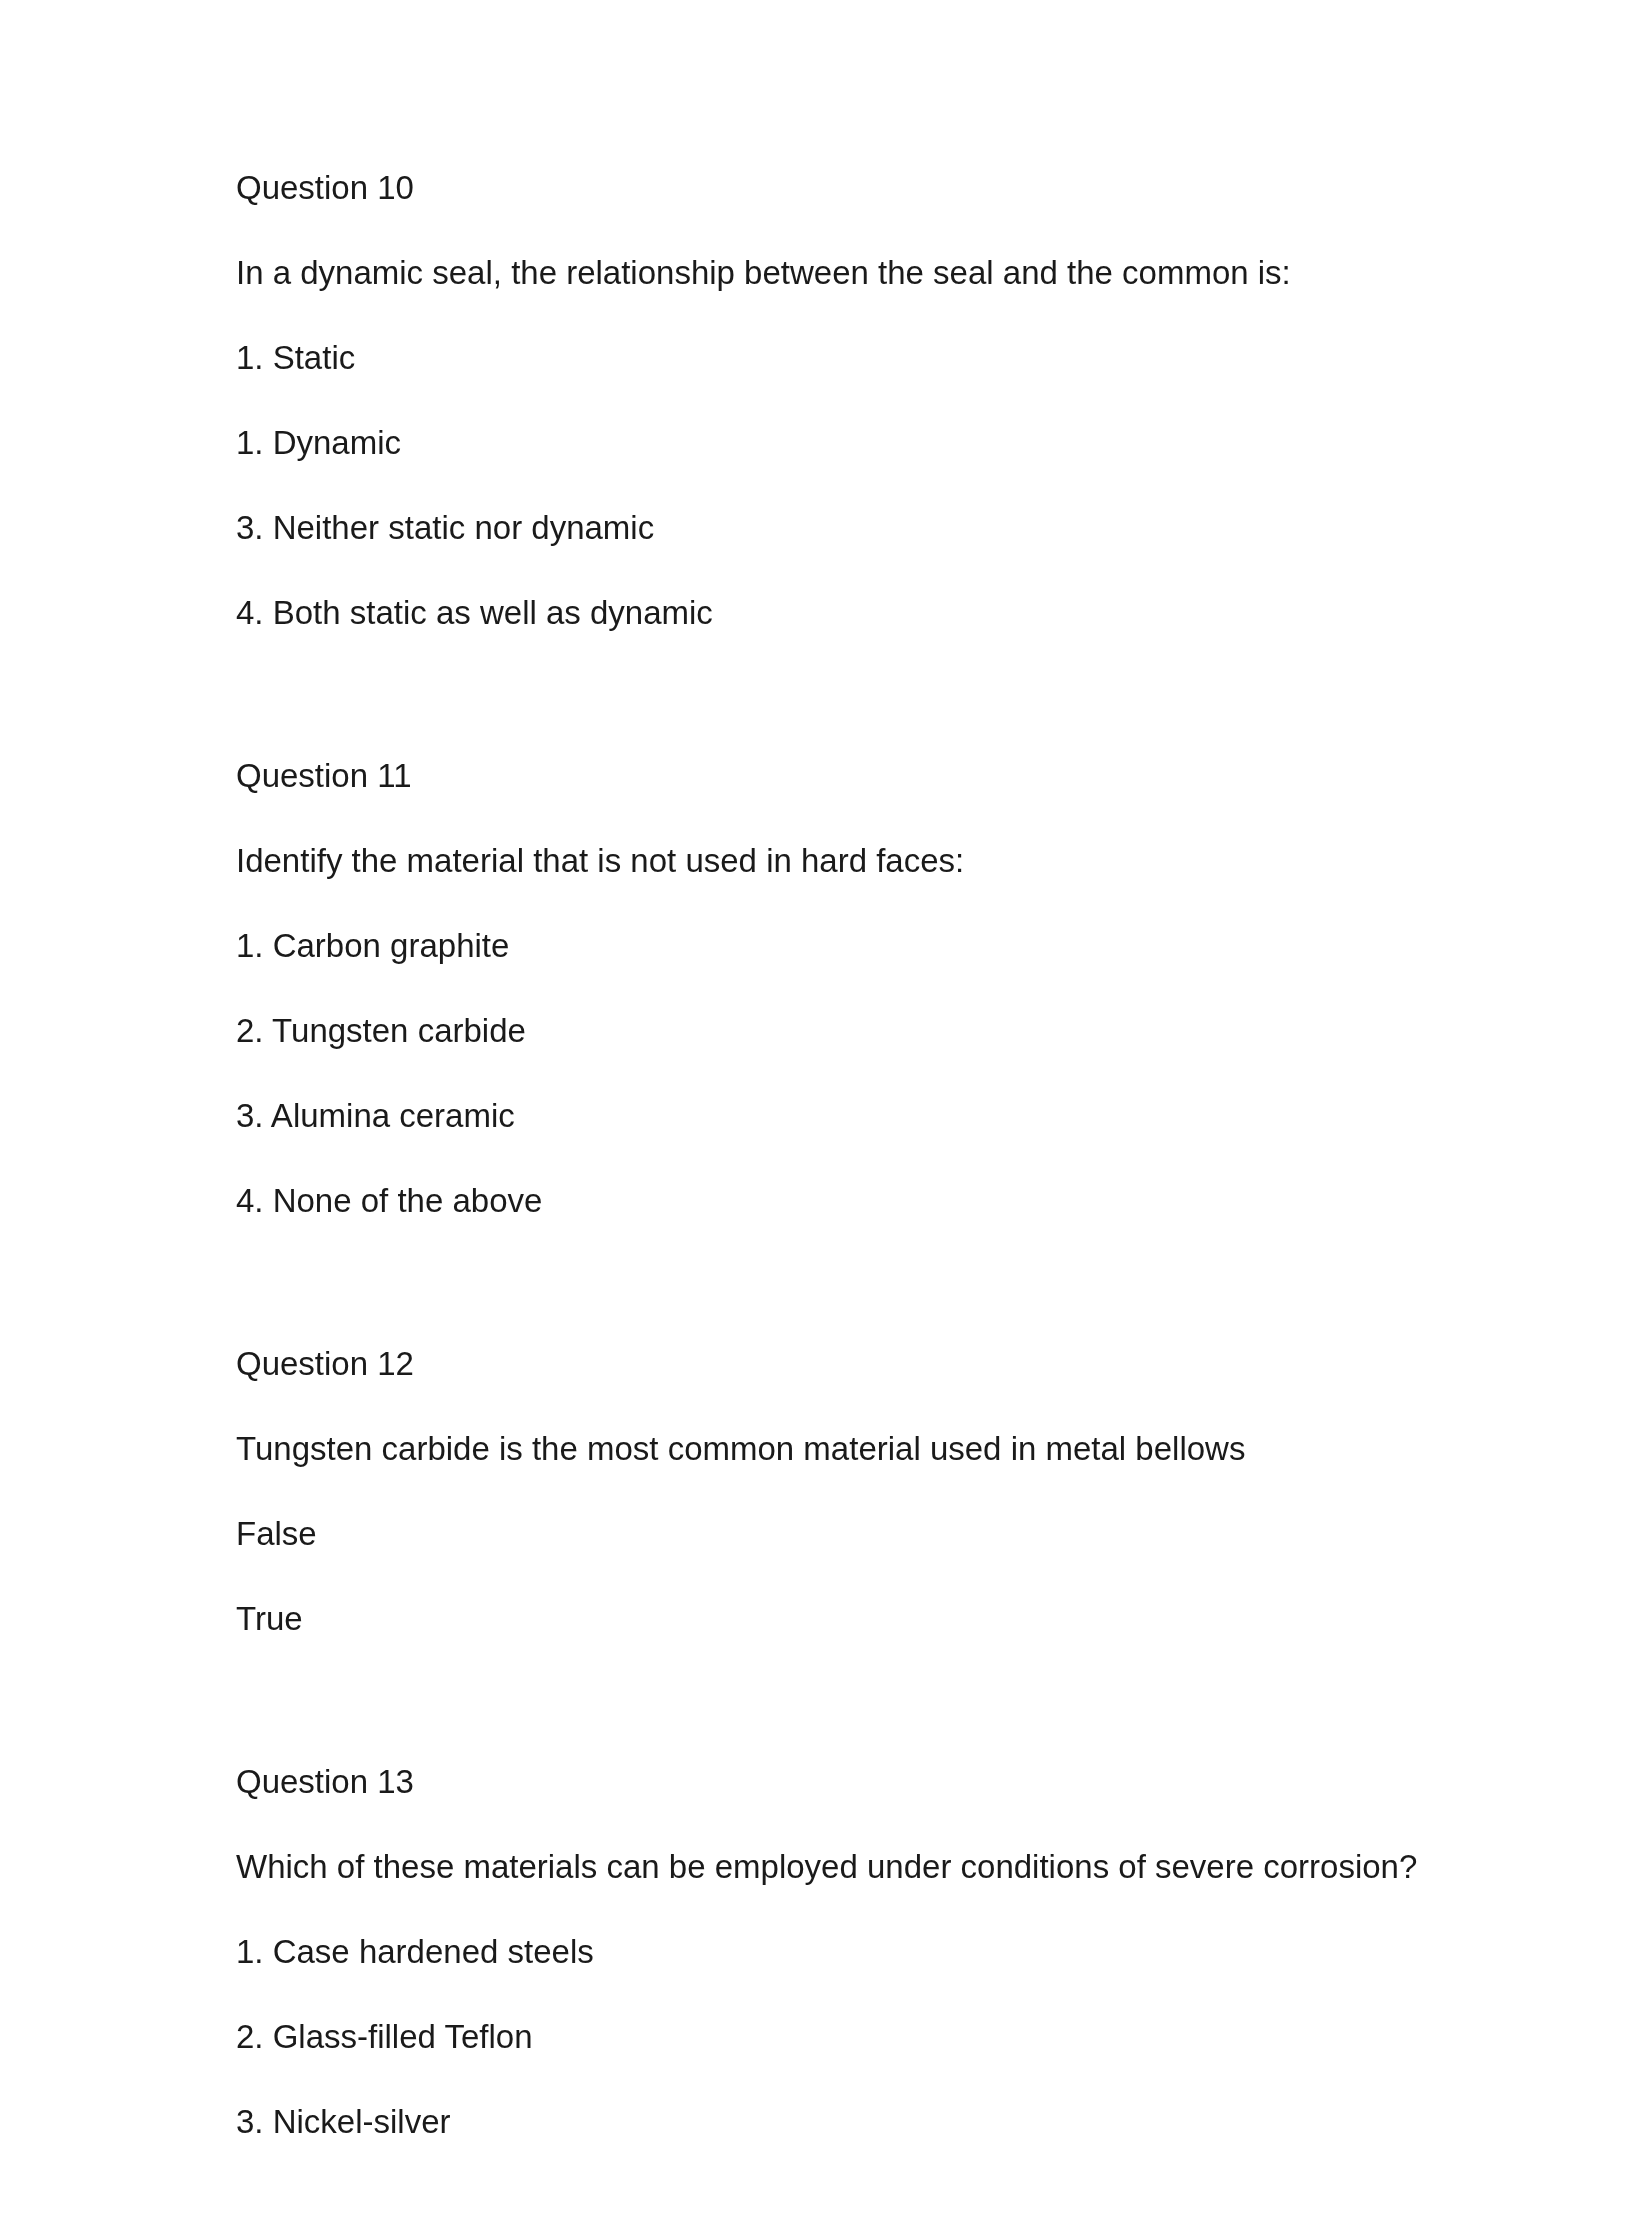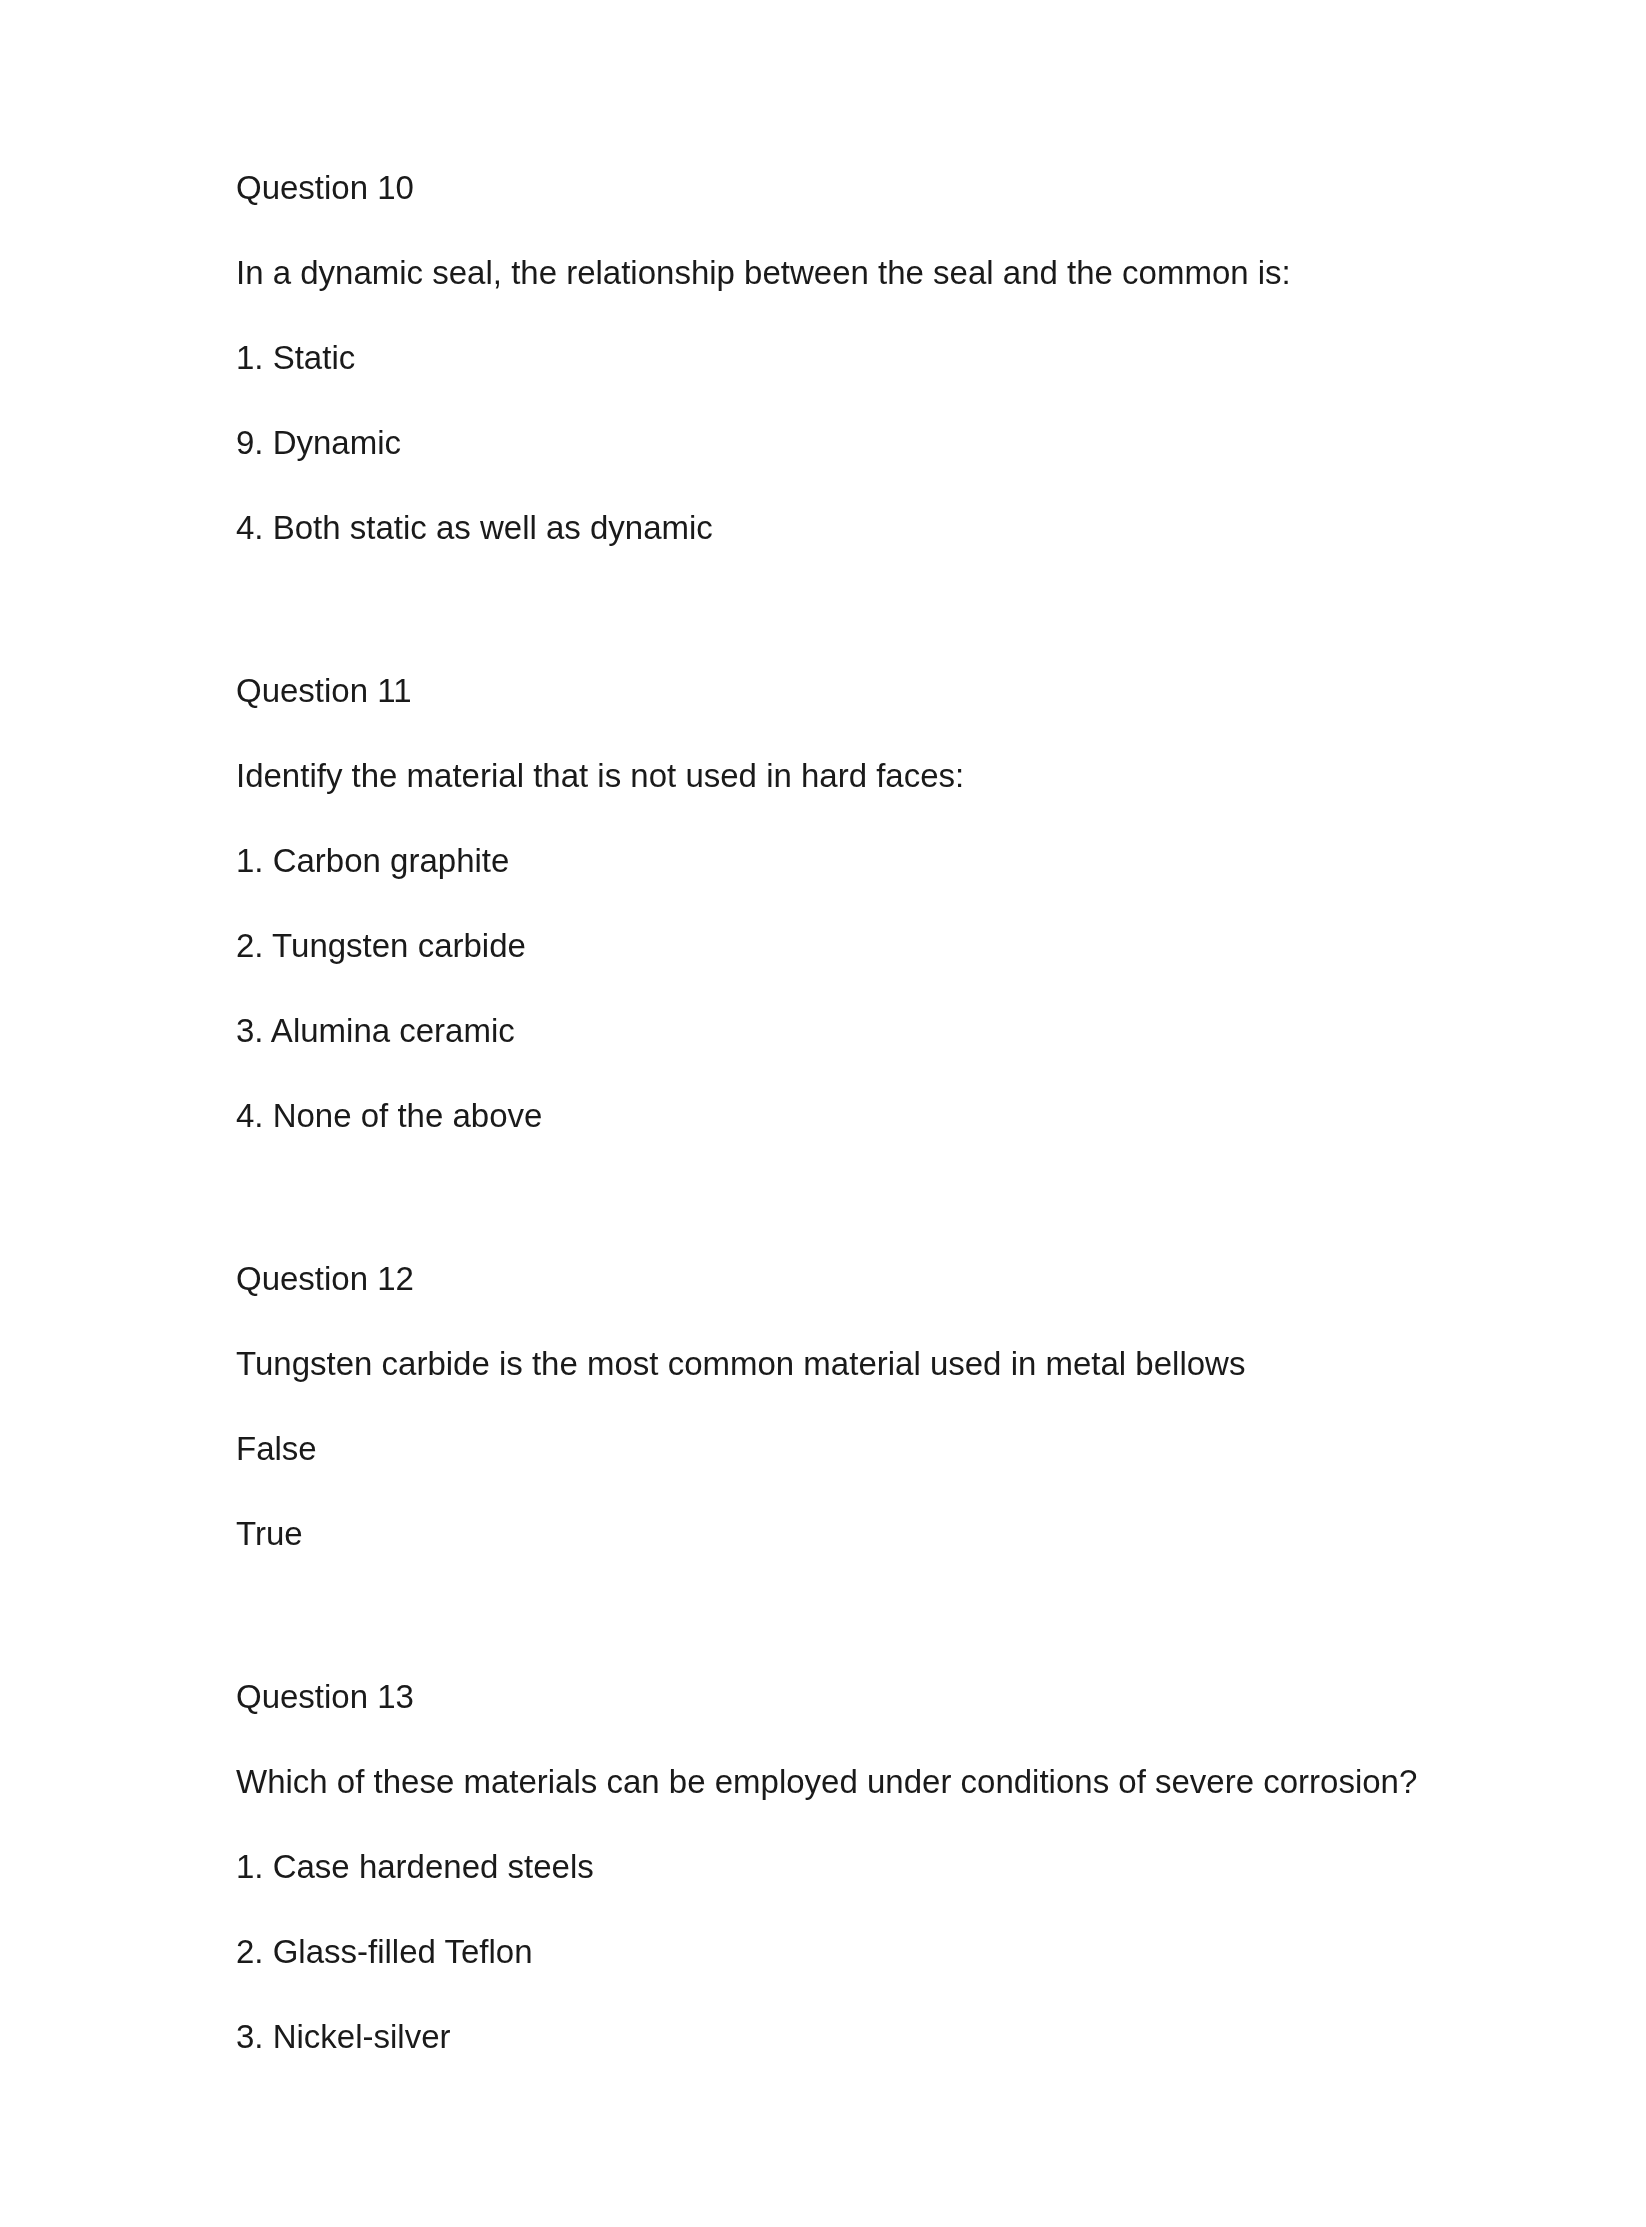--- a/index.html
+++ b/index.html
@@ -38,21 +38,22 @@
 </style>
 </head>
 <body>
 
 <div class="page">
 
   <section class="question-block">
     <p>Question 10</p>
     <p>In a dynamic seal, the relationship between the seal and the common is:</p>
     <p>1. Static</p>
-    <p>9. Dynamic</p>
+    <p>1. Dynamic</p>
+    <p>3. Neither static nor dynamic</p>
     <p>4. Both static as well as dynamic</p>
   </section>
 
   <section class="question-block">
     <p>Question 11</p>
     <p>Identify the material that is not used in hard faces:</p>
     <p>1. Carbon graphite</p>
     <p>2. Tungsten carbide</p>
     <p>3. Alumina ceramic</p>
     <p>4. None of the above</p>

